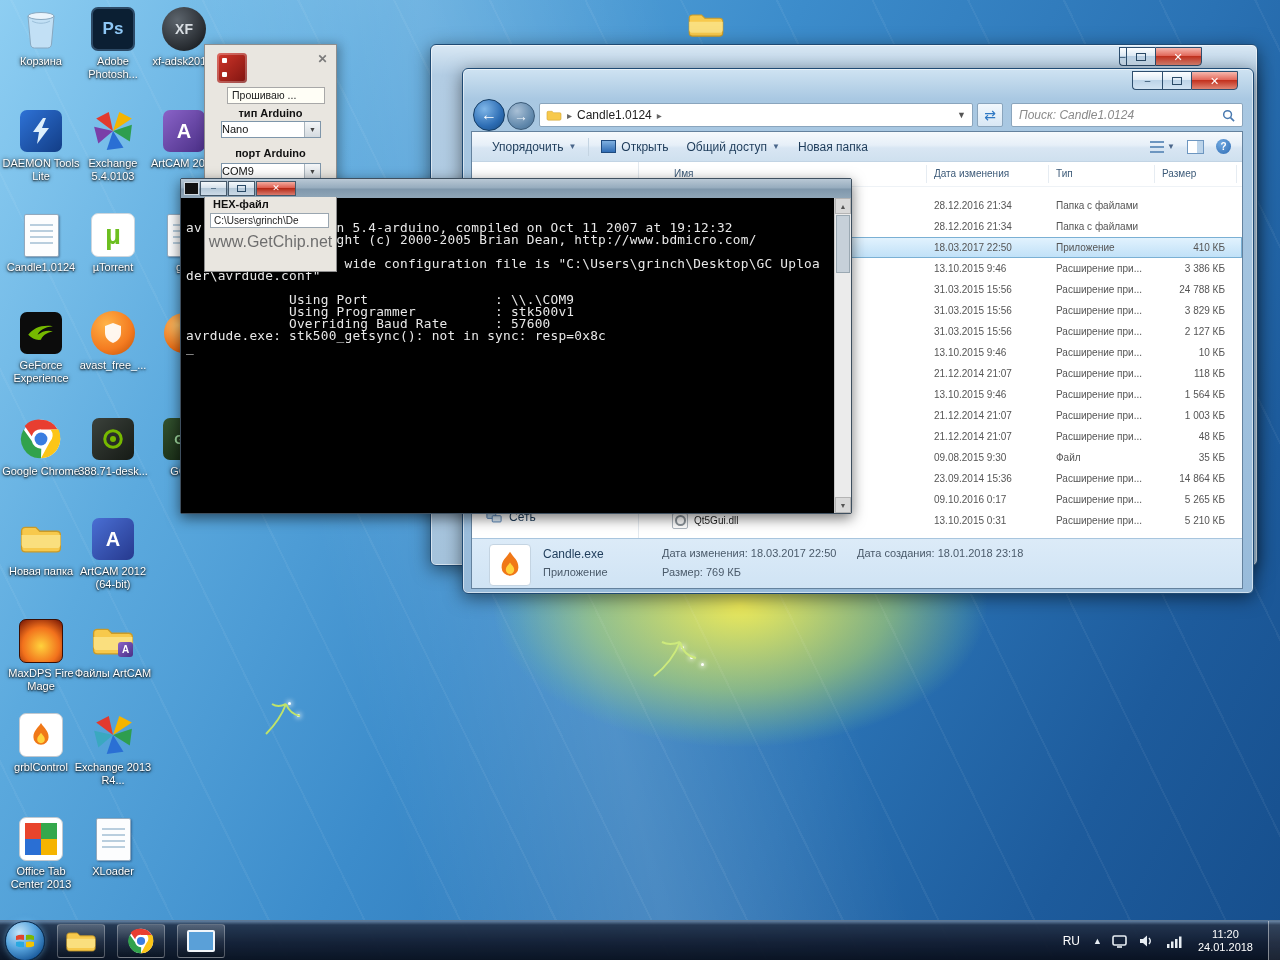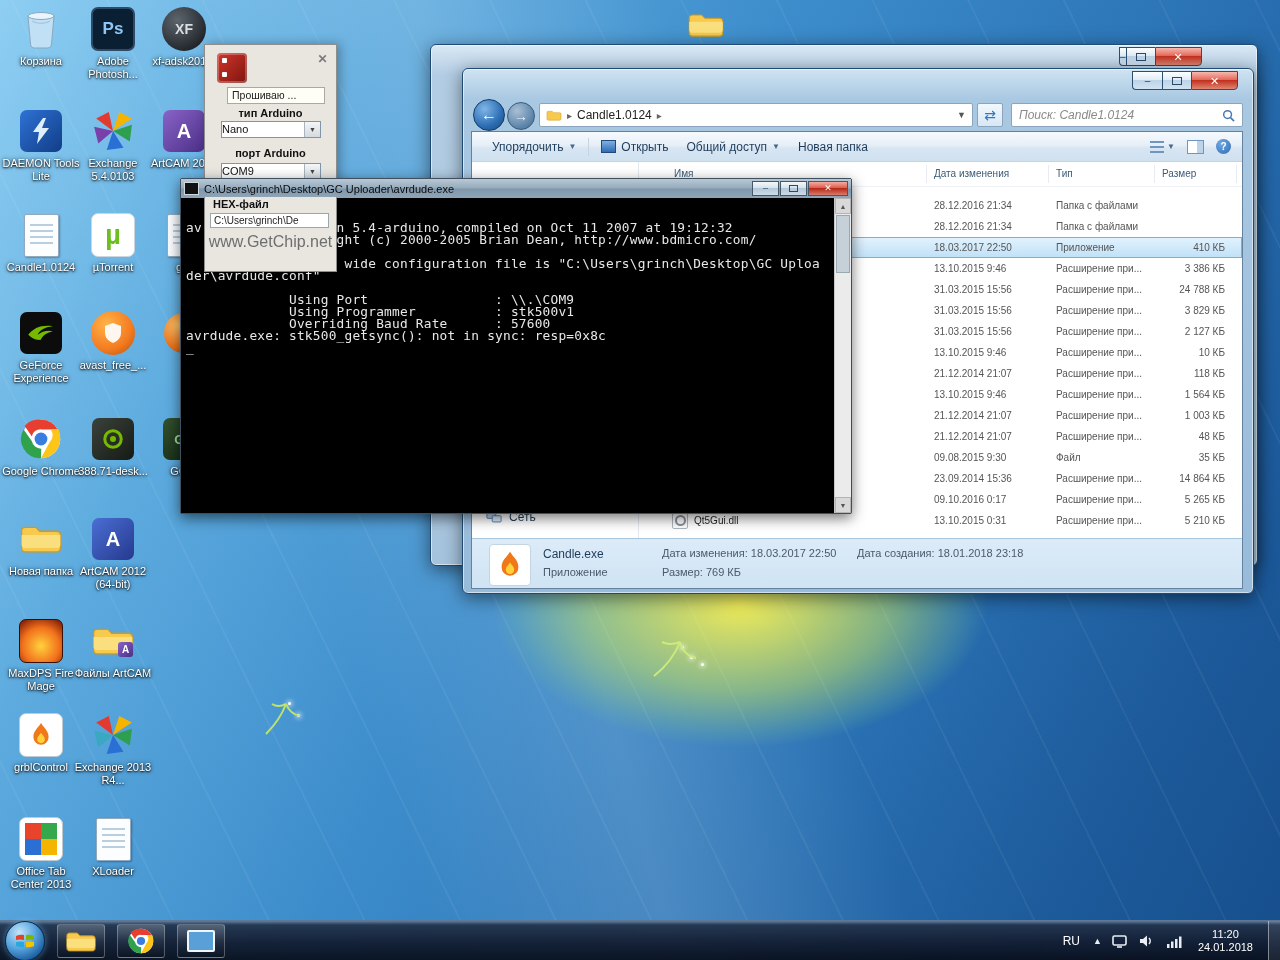--- a/index.html
+++ b/index.html
@@ -658,21 +658,20 @@
   <div class="gclbl gl2">порт Arduino</div>
   <div class="gsel gs2">
     <span>COM9</span>
     <span class="selarrow">▼</span>
   </div>
 </div>
 
 <div class="conwin">
   <div class="contitle">
     <div class="conico"></div>
-    <div class="t">C:\Users\grinch\Desktop\GC Uploader\avrdude.exe</div>
     <div class="conbtn">
         <span>–</span>
       </div>
     <div class="conbtn">
         <span class="cmaxg"></span>
       </div>
     <div class="conbtn close">
         <span>✕</span>
       </div>
   </div>

